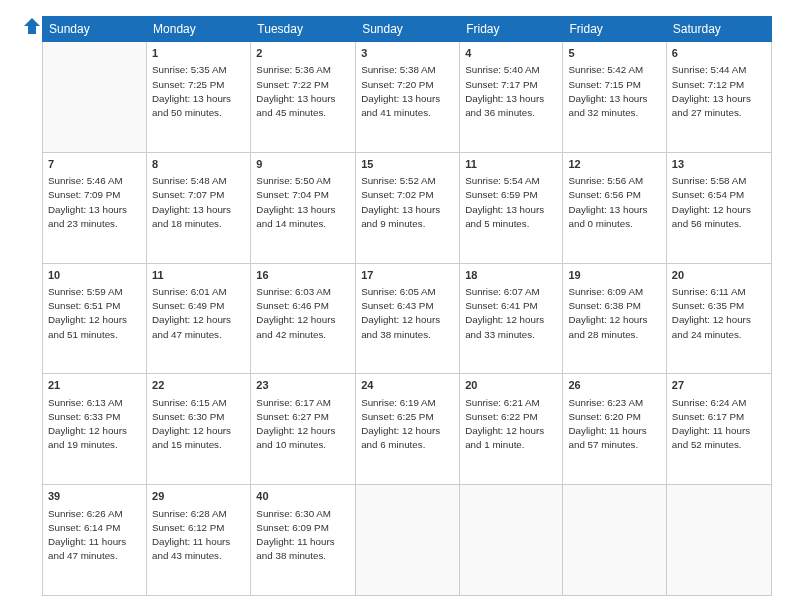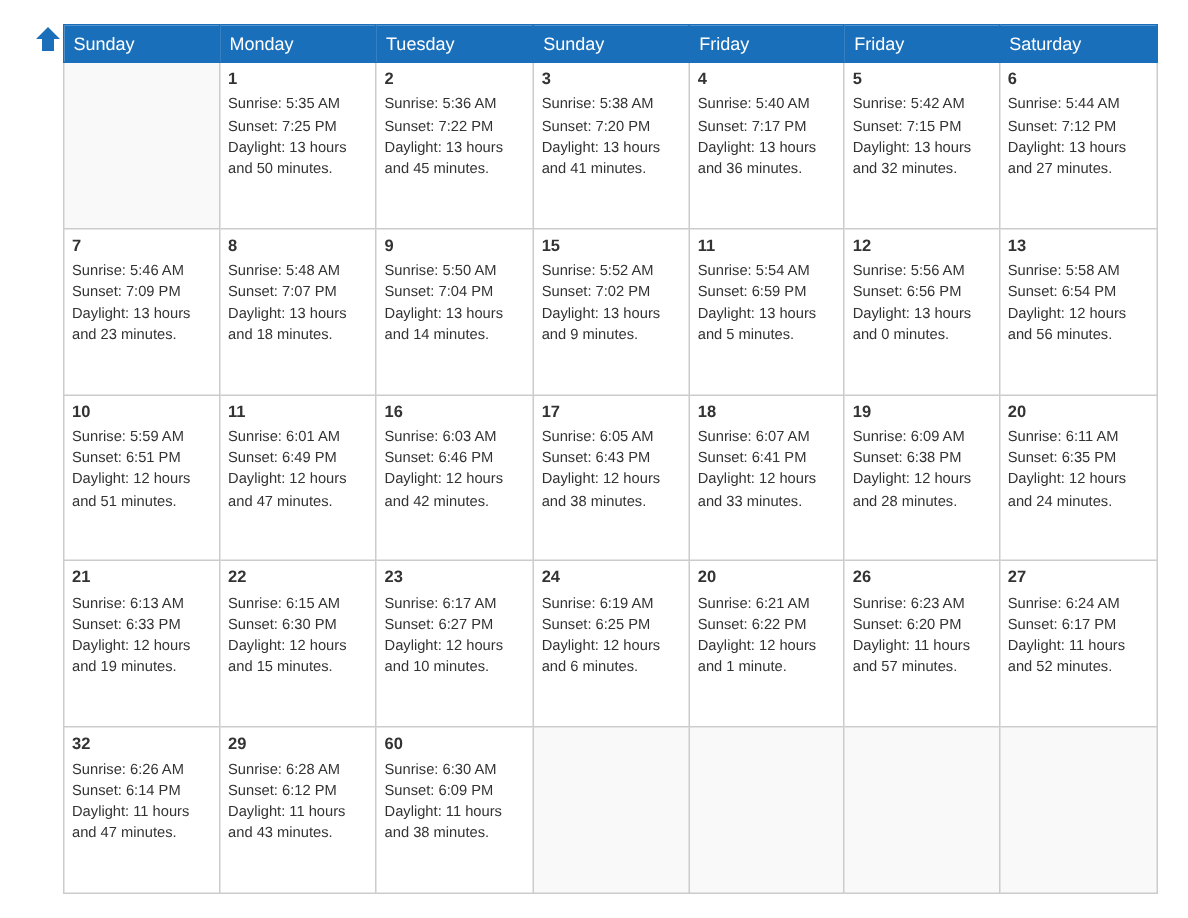--- a/index.html
+++ b/index.html
@@ -237,29 +237,29 @@
             <span class="day-num">26</span>
             <div class="day-info">Sunrise: 6:23 AM<br>Sunset: 6:20 PM<br>Daylight: 11 hours<br>and 57 minutes.</div>
           </td>
           <td>
             <span class="day-num">27</span>
             <div class="day-info">Sunrise: 6:24 AM<br>Sunset: 6:17 PM<br>Daylight: 11 hours<br>and 52 minutes.</div>
           </td>
         </tr>
         <tr>
           <td>
-            <span class="day-num">32</span>
+            <span class="day-num">39</span>
             <div class="day-info">Sunrise: 6:26 AM<br>Sunset: 6:14 PM<br>Daylight: 11 hours<br>and 47 minutes.</div>
           </td>
           <td>
             <span class="day-num">29</span>
             <div class="day-info">Sunrise: 6:28 AM<br>Sunset: 6:12 PM<br>Daylight: 11 hours<br>and 43 minutes.</div>
           </td>
           <td>
-            <span class="day-num">60</span>
+            <span class="day-num">40</span>
             <div class="day-info">Sunrise: 6:30 AM<br>Sunset: 6:09 PM<br>Daylight: 11 hours<br>and 38 minutes.</div>
           </td>
           <td class="empty"></td>
           <td class="empty"></td>
           <td class="empty"></td>
           <td class="empty"></td>
         </tr>
       </tbody>
   </table>
 </div>

